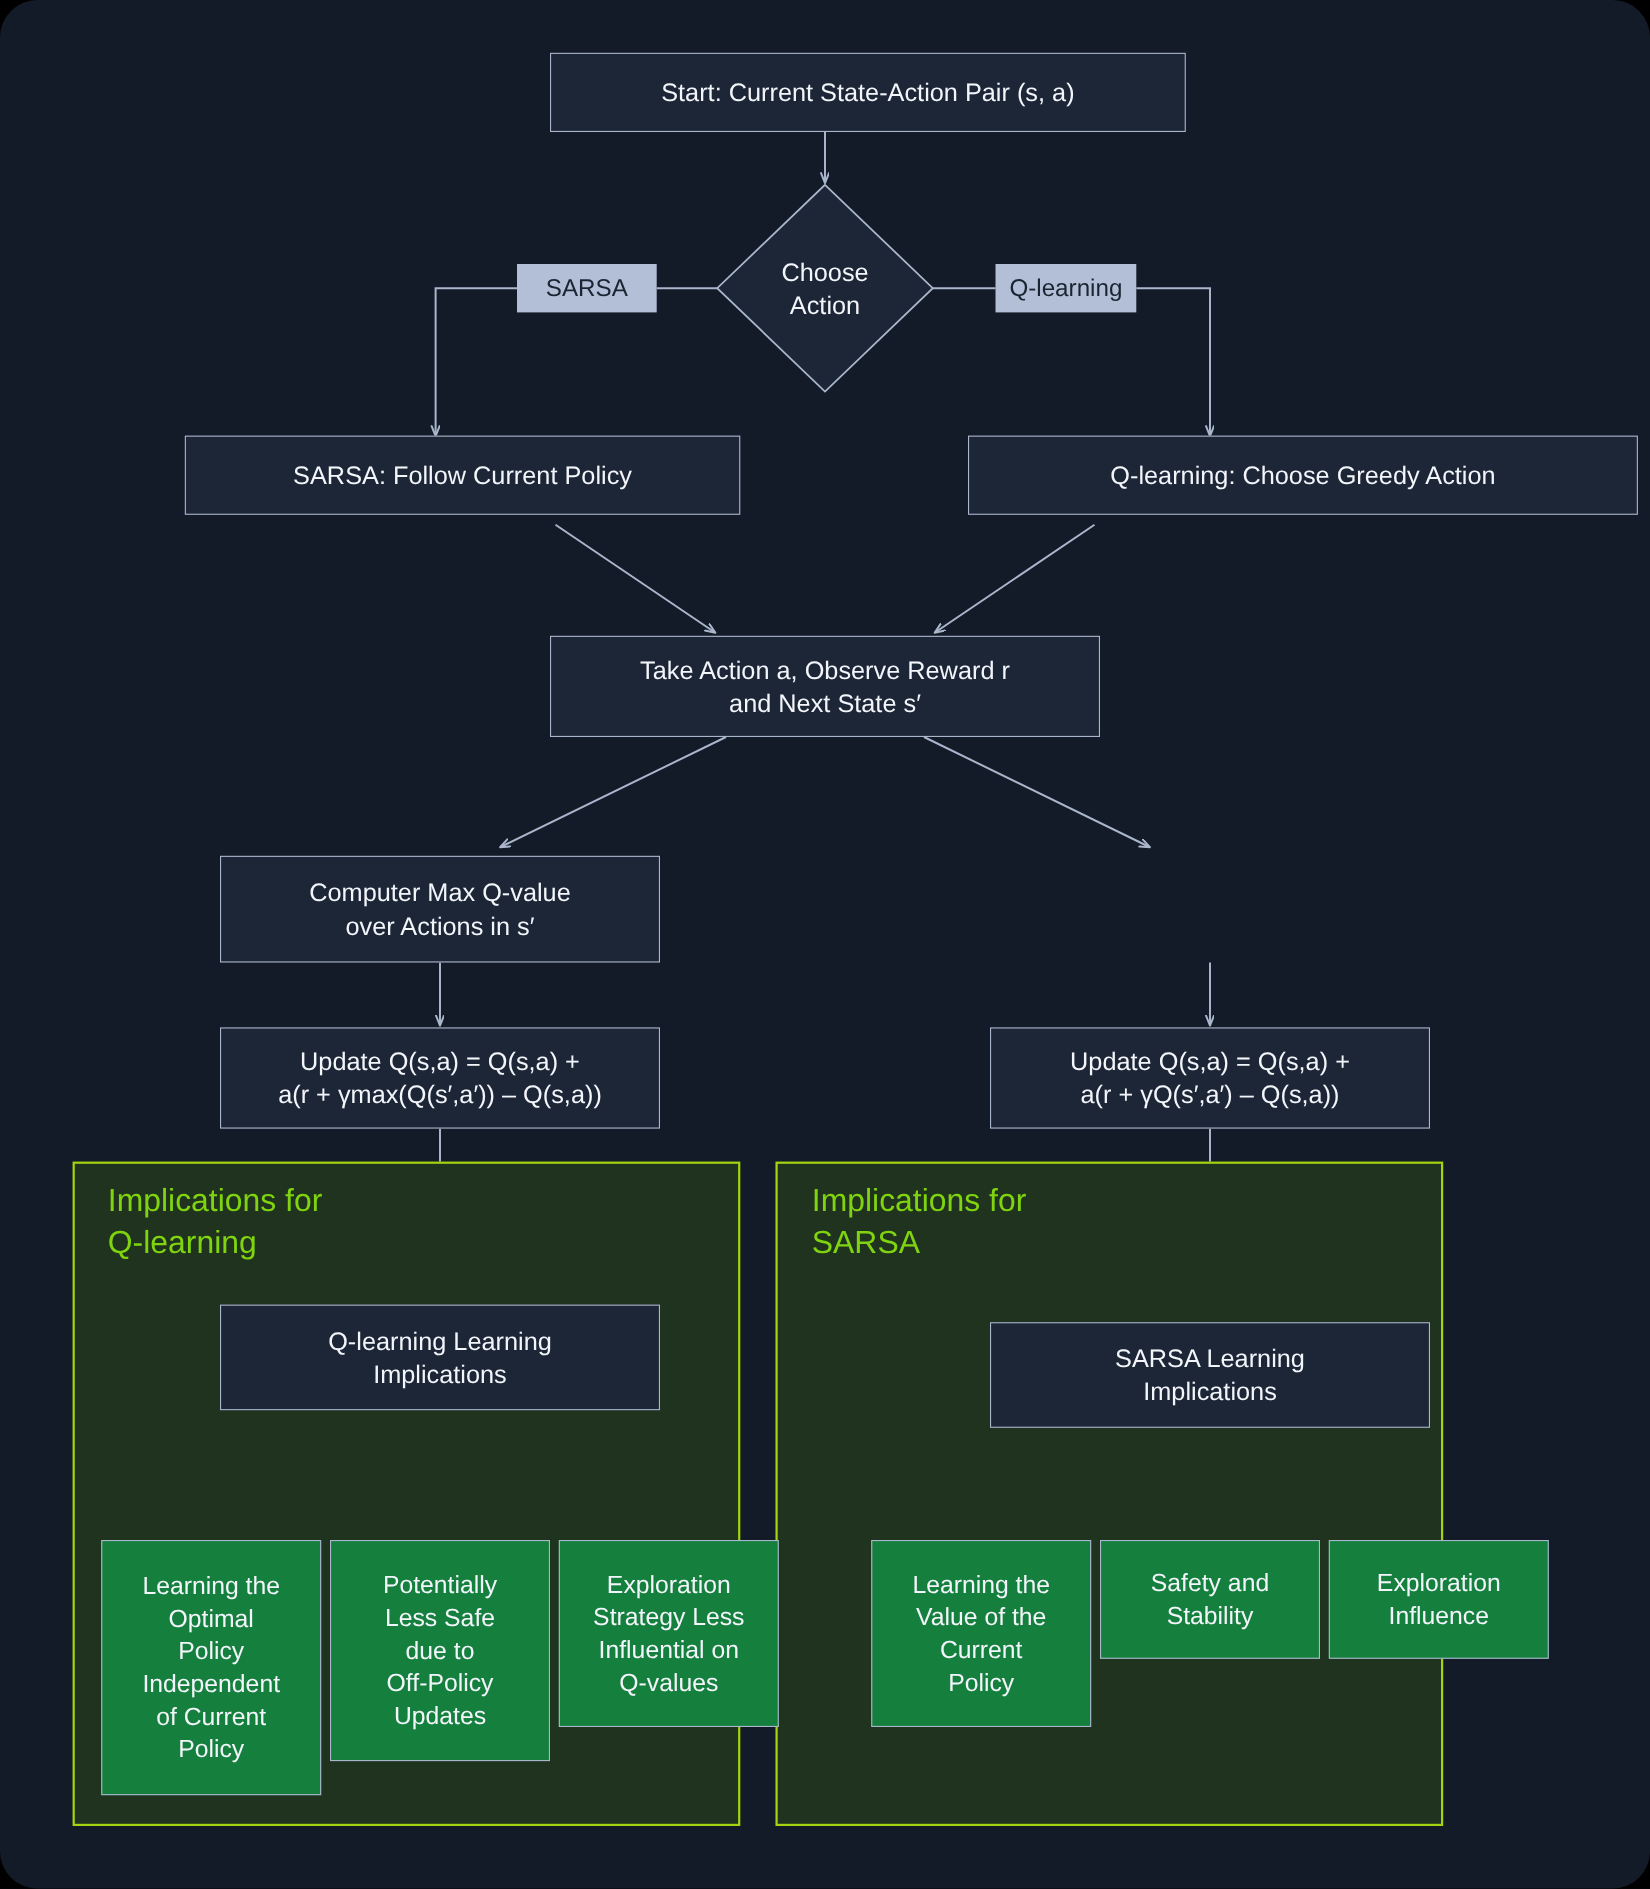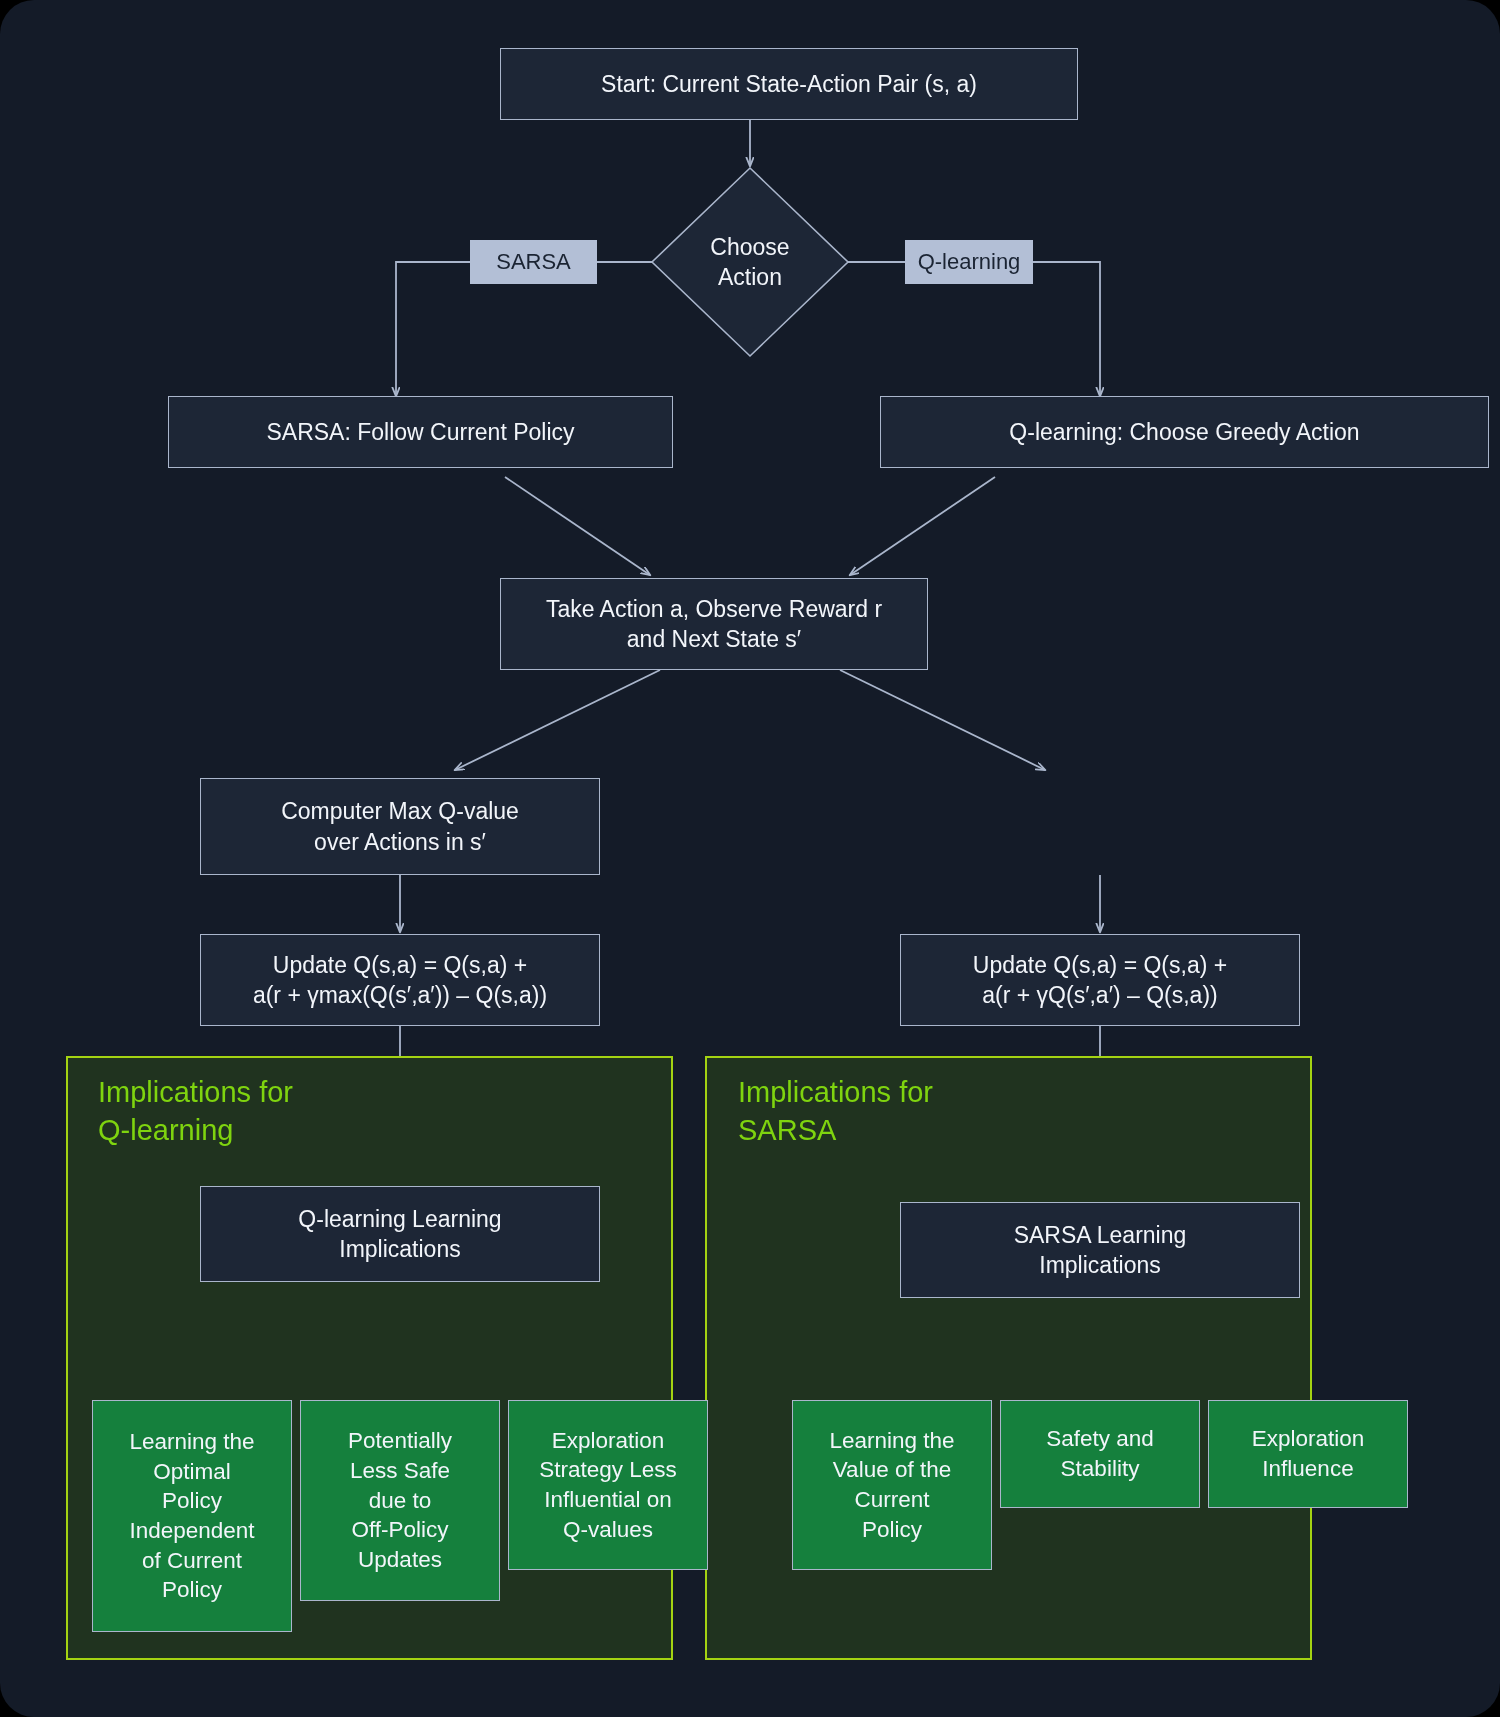--- a/index.html
+++ b/index.html
@@ -159,21 +159,21 @@
     <div class="dtext">Choose
 Action</div>
   </div>
 
   <div class="edge-label" style="left:470px; top:240px; width:127px; height:44px;">SARSA</div>
   <div class="edge-label" style="left:905px; top:240px; width:128px; height:44px;">Q-learning</div>
 
   <div class="node" style="left:148px; top:396px; width:505px; height:72px;margin-left:20px;">SARSA: Follow Current Policy</div>
   <div class="node" style="left:848px; top:396px; width:609px; height:72px;margin-left:32px;">Q-learning: Choose Greedy Action</div>
 
-  <div class="node" style="left:500px; top:578px; width:428px; height:92px;">Take Action a, Observe Reward r
+  <div class="node" style="left:500px; top:578px; width:500px; height:92px;">Take Action a, Observe Reward r
 and Next State s′</div>
 
   <div class="node" style="left:200px; top:778px; width:400px; height:97px;">Computer Max Q-value
 over Actions in s′</div>
 
   <div class="node" style="left:200px; top:934px; width:400px; height:92px;">Update Q(s,a) = Q(s,a) +
 a(r + γmax(Q(s′,a′)) – Q(s,a))</div>
   <div class="node" style="left:900px; top:934px; width:400px; height:92px;">Update Q(s,a) = Q(s,a) +
 a(r + γQ(s′,a′) – Q(s,a))</div>
 

